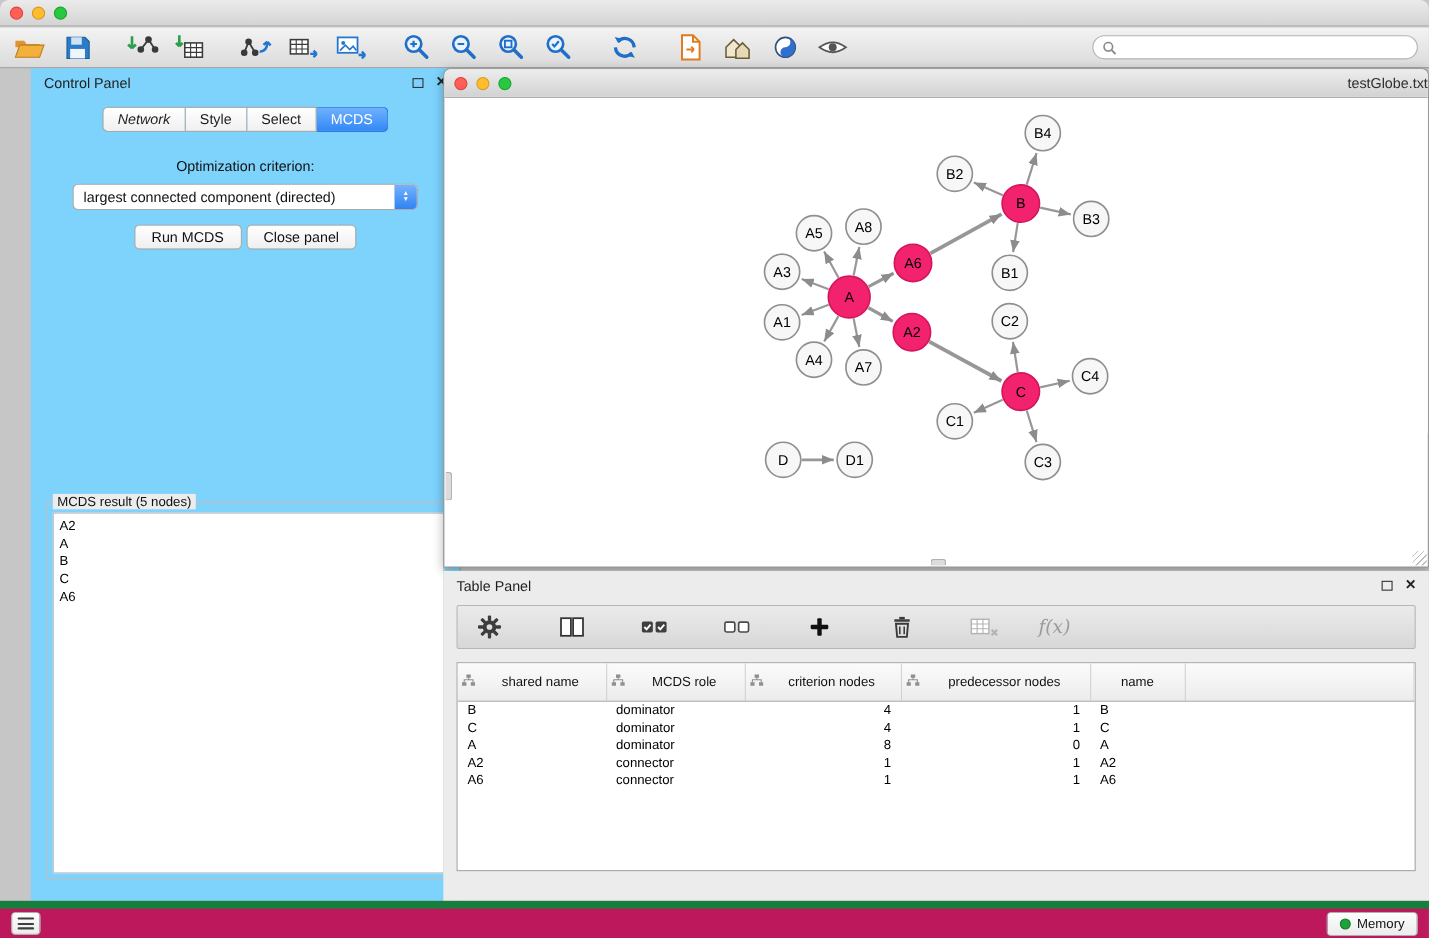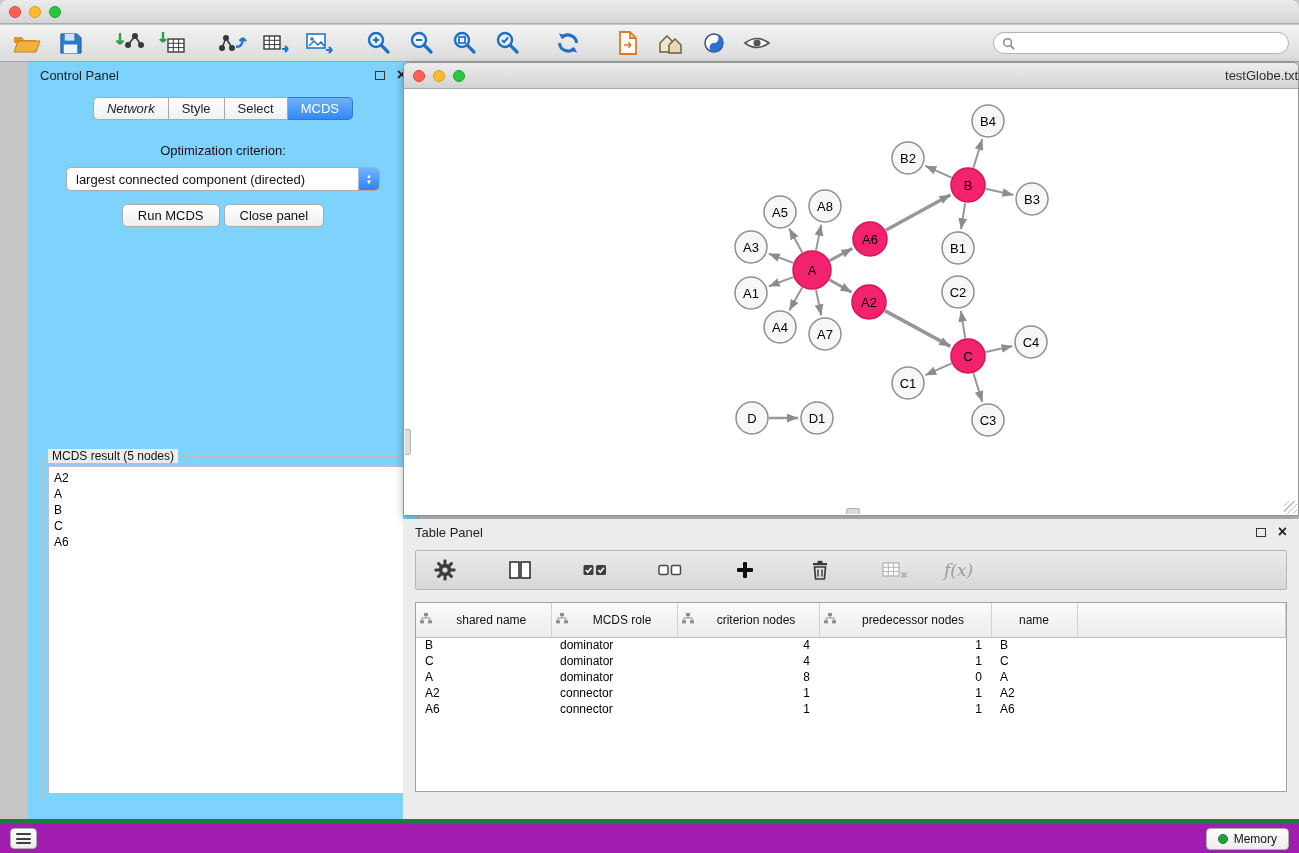--- a/index.html
+++ b/index.html
@@ -65,21 +65,21 @@
     border:1px solid #bfbfbf; font-size:12px; padding:3px 5px; overflow:auto; }
   .result-item { line-height:16px; color:#000; }
 
   
   .network-window { position:absolute; left:403px; top:62px; width:896px; height:454px;
     background:#fff; border:1px solid #949494; border-radius:6px 6px 0 0;
     box-shadow:0 3px 10px rgba(0,0,0,.28); }
   .nw-titlebar { height:26px; background:linear-gradient(#ededed,#d2d2d2); border-bottom:1px solid #a8a8a8;
     border-radius:6px 6px 0 0; position:relative; display:flex; align-items:center; }
   .nw-title { position:absolute; left:0; right:0; text-align:right; font-size:13px; color:#2e2e2e; }
-  .nw-canvas { position:absolute; top:27px; left:1px; width:893px; height:304px; background:#fff;padding-left:40px; }
+  .nw-canvas { position:absolute; top:27px; left:1px; width:893px; height:304px; background:#fff; }
   .nw-canvas svg text { font-family:"Liberation Sans",sans-serif; font-size:13px; fill:#000; }
   .resize-grip { position:absolute; right:1px; bottom:1px; width:13px; height:13px;
     background:repeating-linear-gradient(135deg, transparent 0 3px, #bdbdbd 3px 4px); }
   .v-grip { position:absolute; left:1px; top:366px; width:6px; height:26px; background:#dcdcdc;
     border:1px solid #b2b2b2; border-left:none; border-radius:0 3px 3px 0; }
   .h-grip { position:absolute; left:442px; bottom:1px; width:14px; height:6px; background:#dcdcdc;
     border:1px solid #b2b2b2; border-bottom:none; border-radius:3px 3px 0 0; }
 
   
   .table-panel { position:absolute; left:403px; top:519px; width:896px; height:300px; background:#ececec; }
@@ -90,22 +90,22 @@
   table.node-table { border-collapse:collapse; width:100%; table-layout:fixed; font-size:12px; }
   .node-table thead th { background:linear-gradient(#fbfbfb,#ececec); border-right:1px solid #d2d2d2;
     border-bottom:1px solid #bdbdbd; height:34px; font-weight:normal; padding:0 4px; }
   .th-inner { display:flex; align-items:center; gap:4px; }
   .th-inner .th-label { flex:1; text-align:center; color:#111; }
   .node-table td { height:16px; padding:0 9px; color:#000; white-space:nowrap; overflow:hidden; }
   .node-table td.num { text-align:right; }
   .tp-tabs { display:flex; justify-content:center; margin-top:6px; }
 
   
-  .statusbar { position:absolute; left:0; bottom:0; right:0; height:34px; background:#a21caf;
-    border-top:5px solid #15803d; display:flex; align-items:center; padding:0 10px; }
+  .statusbar { position:absolute; left:0; bottom:0; right:0; height:34px; background:#be185d;
+    border-top:7px solid #15803d; display:flex; align-items:center; padding:0 10px; }
   .hamburger { width:27px; height:21px; border:1px solid #adadad; border-radius:4px;
     background:linear-gradient(#fdfdfd,#ececec); display:flex; flex-direction:column;
     justify-content:center; gap:2.5px; padding:0 5px; }
   .hamburger span { height:2px; background:#3e3e3e; border-radius:1px; }
   .memory-btn { margin-left:auto; height:22px; border:1px solid #adadad; border-radius:4px;
     background:linear-gradient(#fdfdfd,#ececec); display:flex; align-items:center; gap:6px;
     padding:0 11px; font-size:12px; color:#111; }
   .memory-dot { width:10px; height:10px; border-radius:50%; background:#1ea33b; border:1px solid #157c2c; }
 </style>
 </head>

